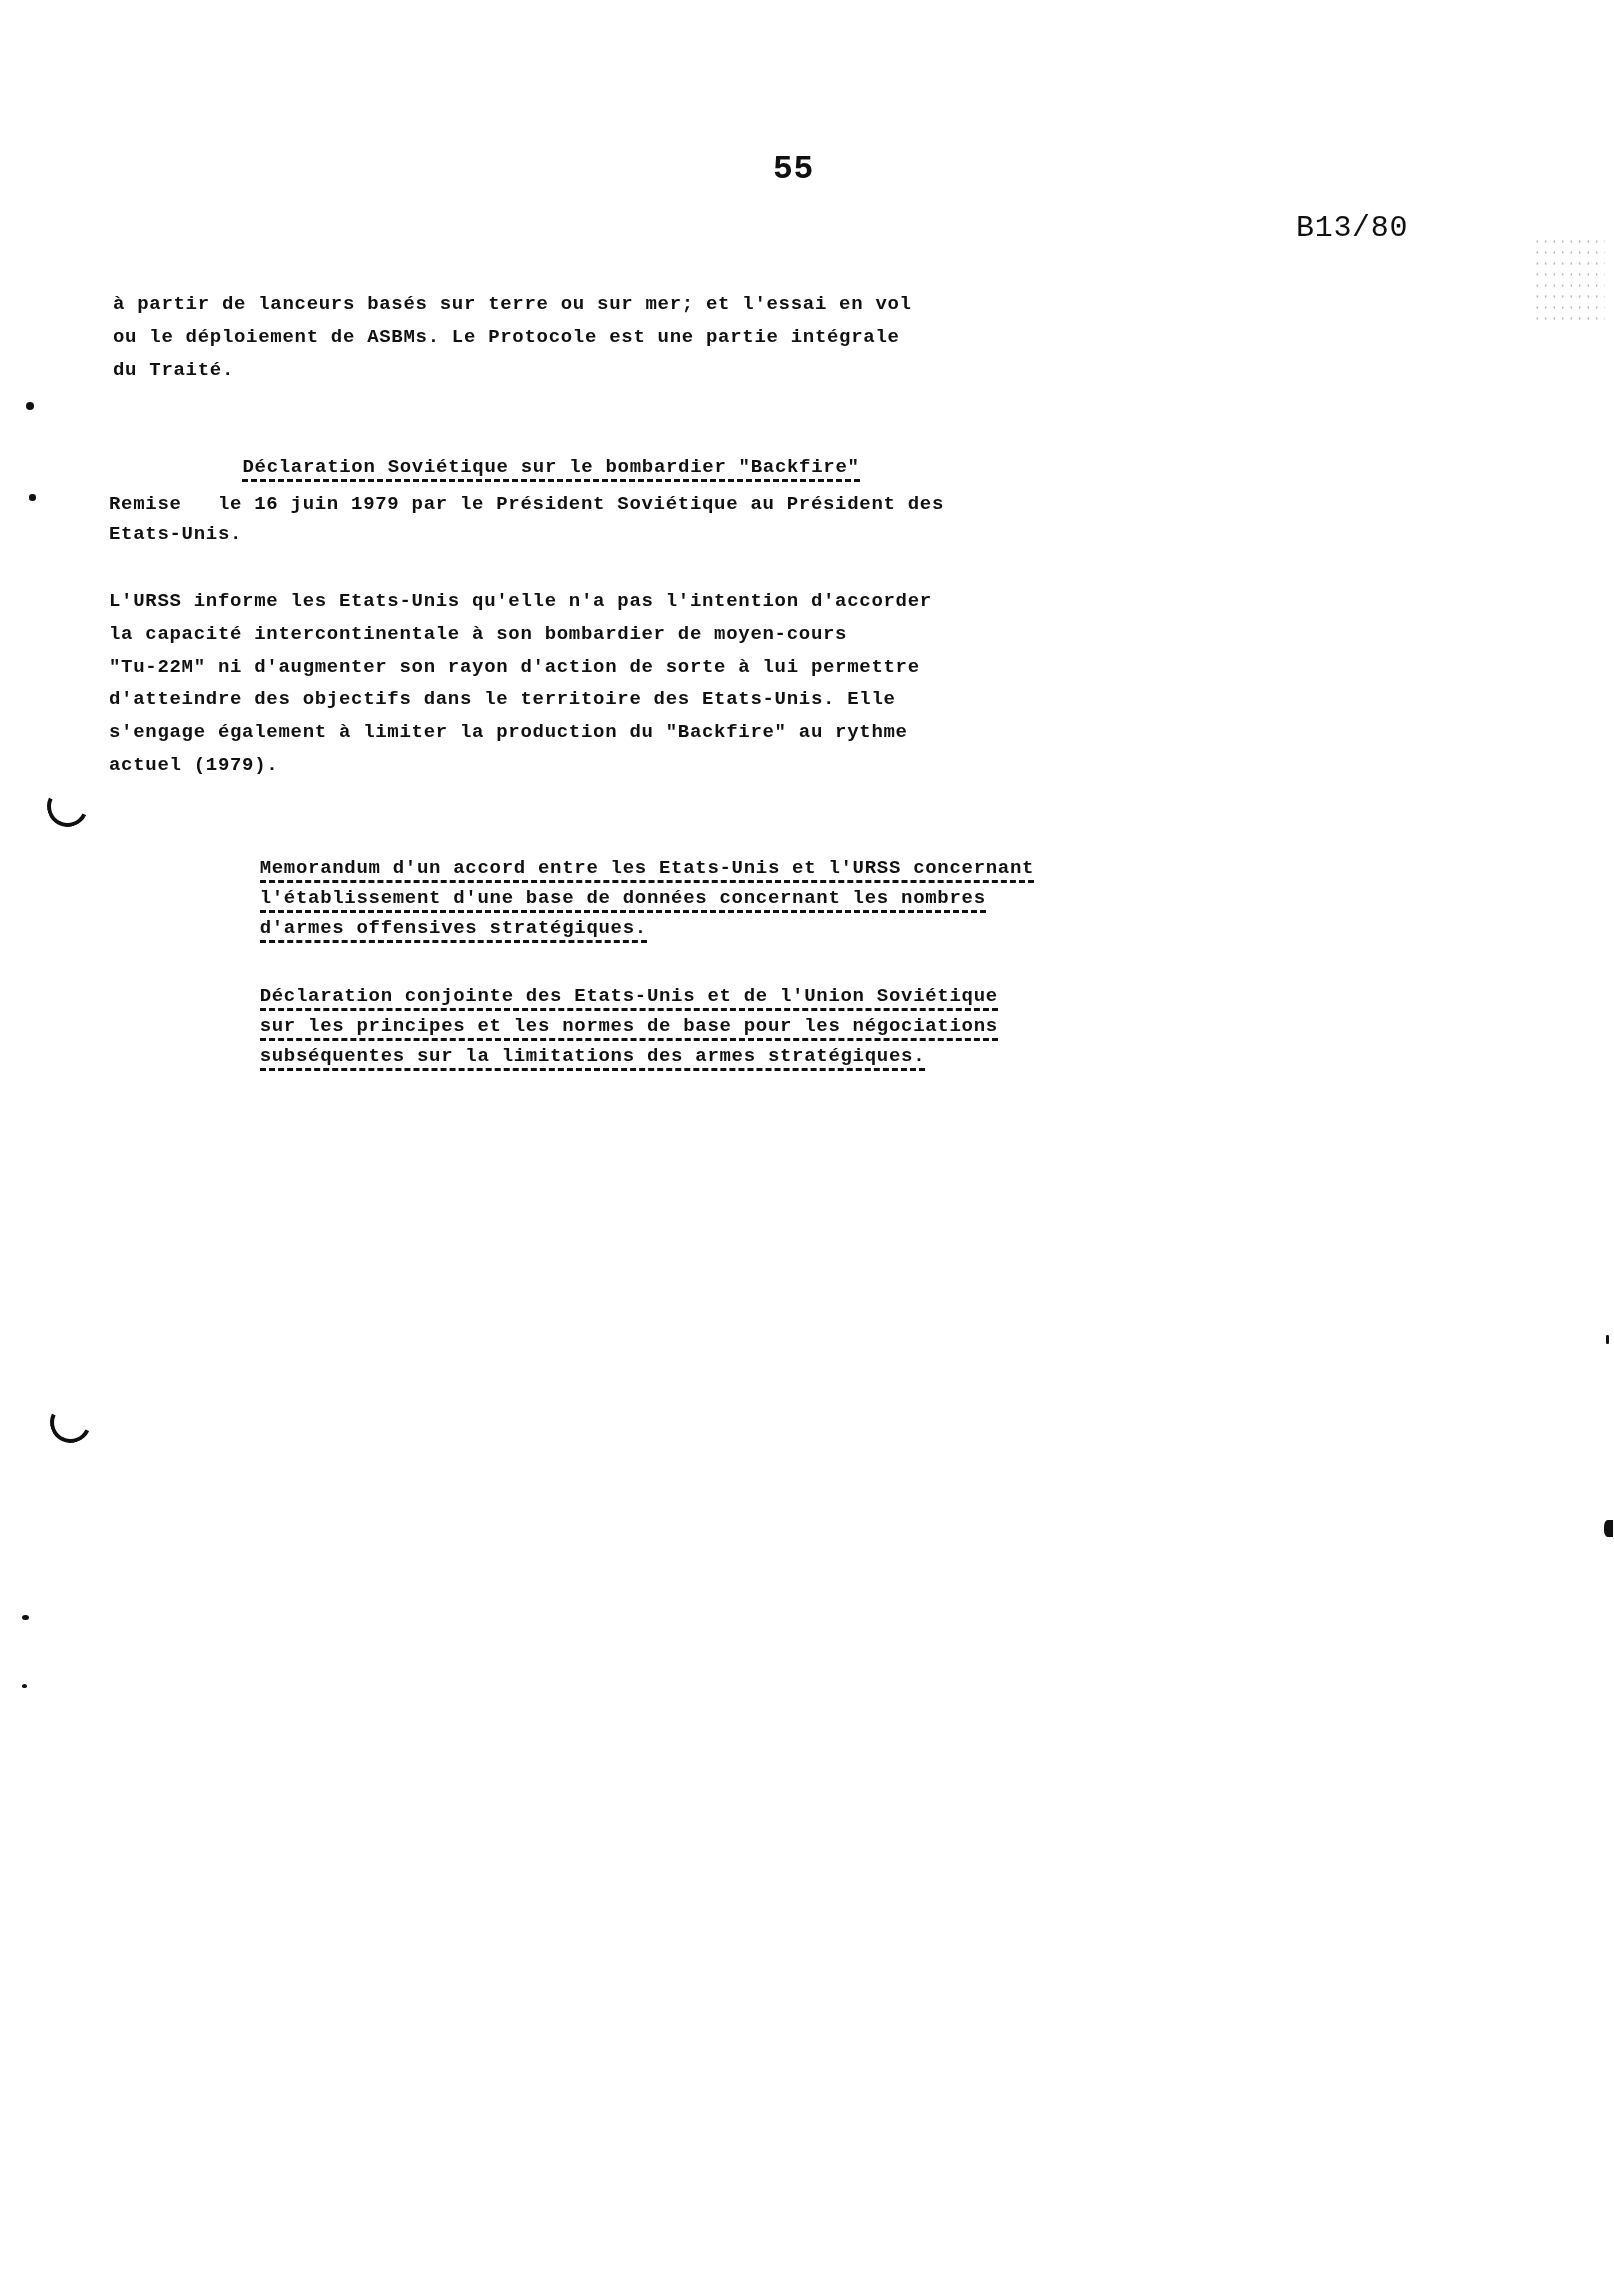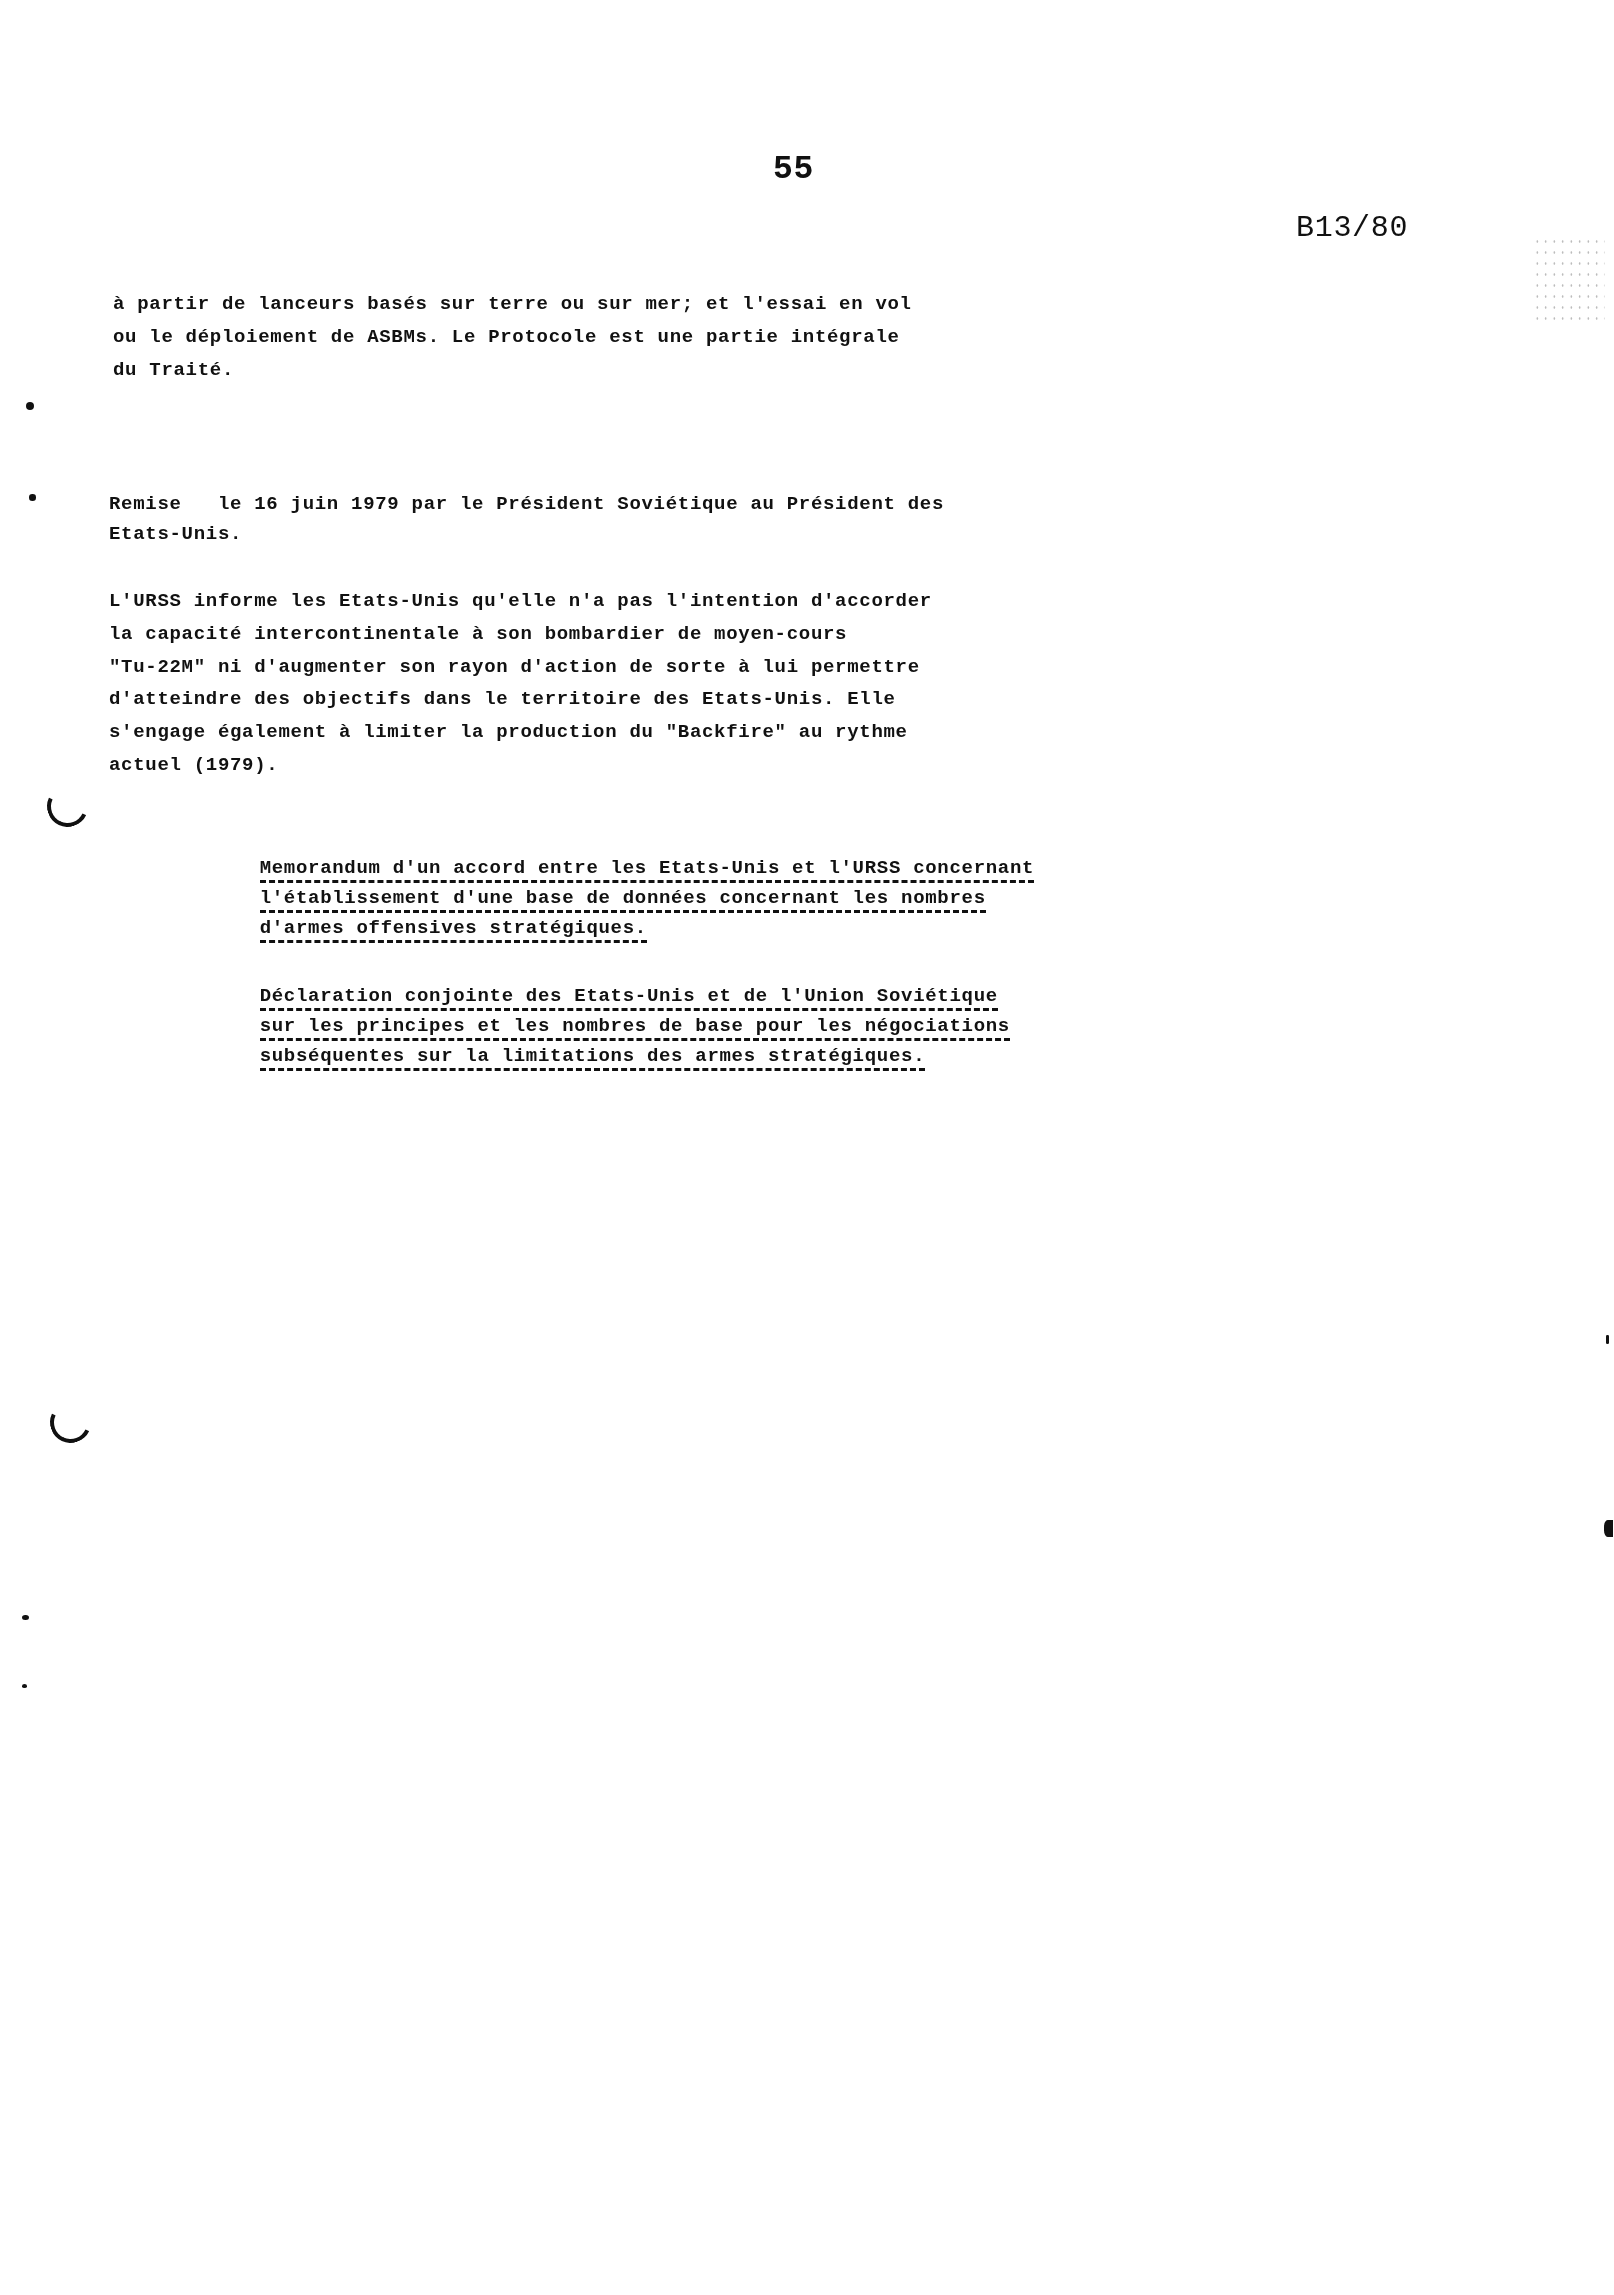--- a/index.html
+++ b/index.html
@@ -24,20 +24,23 @@
   <div class="tw docref">B13/80</div>
 
   <div class="speck-cluster"></div>
 
   <div>
     <div class="tw line" style="left:113px; top:288px;">à partir de lanceurs basés sur terre ou sur mer; et l'essai en vol</div>
     <div class="tw line" style="left:113px; top:321px;">ou le déploiement de ASBMs. Le Protocole est une partie intégrale</div>
     <div class="tw line" style="left:113px; top:354px;">du Traité.</div>
   </div>
 
+  <div class="tw line" style="left:194px; top:418px;">
+    <span class="underlined">Déclaration Soviétique sur le bombardier "Backfire"</span>
+  </div>
 
   <div>
     <div class="tw line" style="left:109px; top:488px;">Remise   le 16 juin 1979 par le Président Soviétique au Président des</div>
     <div class="tw line" style="left:109px; top:518px;">Etats-Unis.</div>
   </div>
 
   <div>
     <div class="tw line" style="left:109px; top:585px;">L'URSS informe les Etats-Unis qu'elle n'a pas l'intention d'accorder</div>
     <div class="tw line" style="left:109px; top:618px;">la capacité intercontinentale à son bombardier de moyen-cours</div>
     <div class="tw line" style="left:109px; top:651px;">"Tu-22M" ni d'augmenter son rayon d'action de sorte à lui permettre</div>
@@ -56,21 +59,21 @@
     <div class="tw line" style="left:187px; top:879px;">
       <span class="underlined">d'armes offensives stratégiques.</span>
     </div>
   </div>
 
   <div>
     <div class="tw line" style="left:187px; top:947px;">
       <span class="underlined">Déclaration conjointe des Etats-Unis et de l'Union Soviétique</span>
     </div>
     <div class="tw line" style="left:187px; top:977px;">
-      <span class="underlined">sur les principes et les nombres de base pour les négociations</span>
+      <span class="underlined">sur les principes et les normes de base pour les négociations</span>
     </div>
     <div class="tw line" style="left:187px; top:1007px;">
       <span class="underlined">subséquentes sur la limitations des armes stratégiques.</span>
     </div>
   </div>
 
   <div class="mark" style="left:26px; top:402px; width:7.9px; height:7.9px;"></div>
   <div class="mark" style="left:29px; top:494px; width:6.6px; height:6.6px;"></div>
   <div class="arc" style="left:47px; top:786px;"></div>
   <div class="arc" style="left:50px; top:1402px;"></div>

